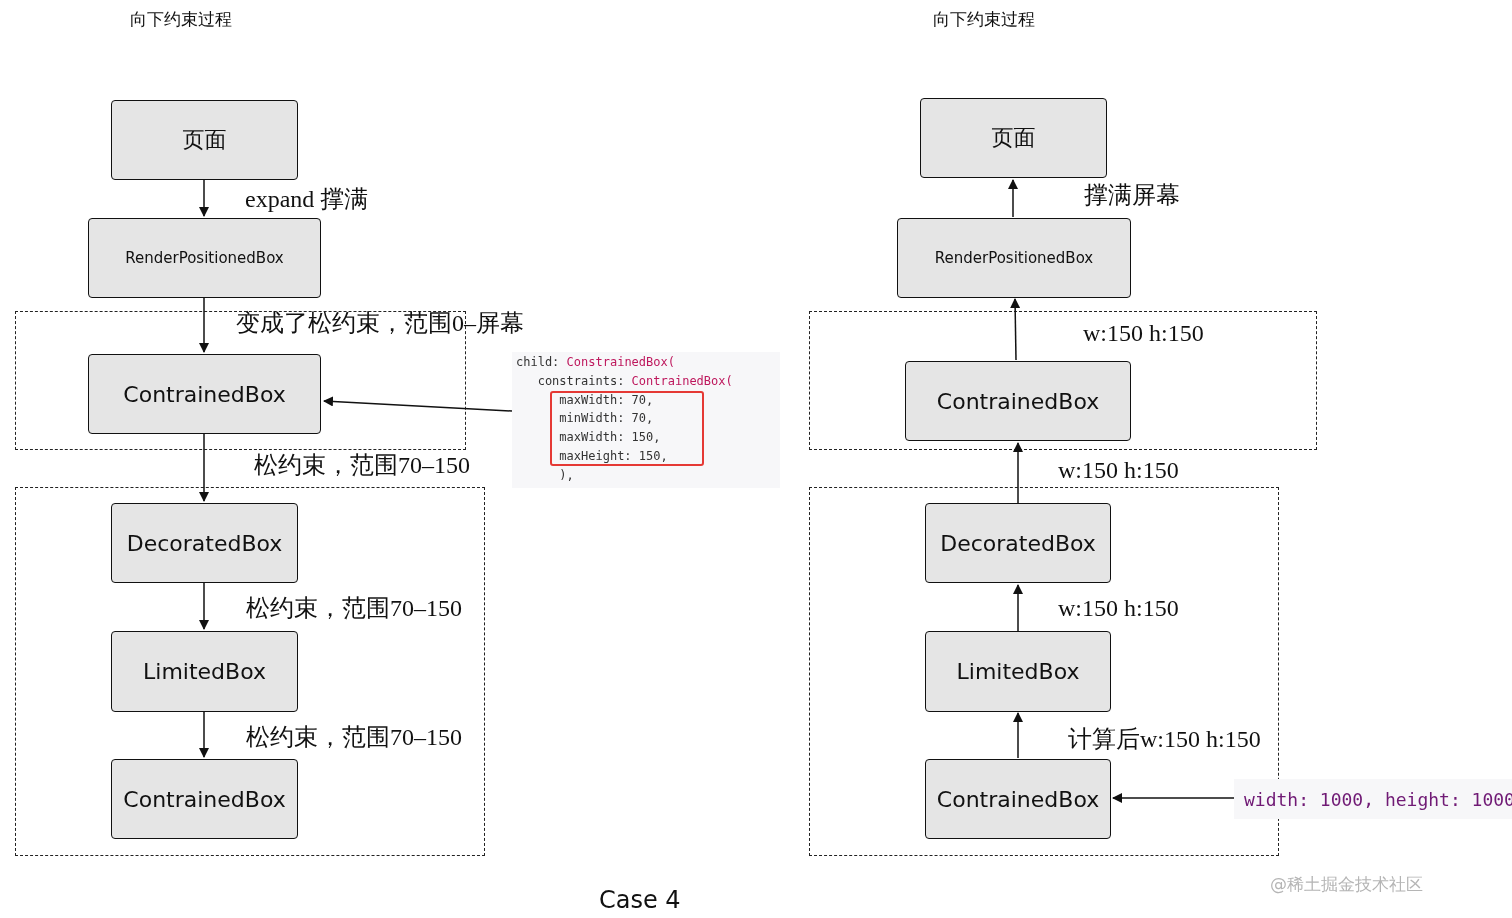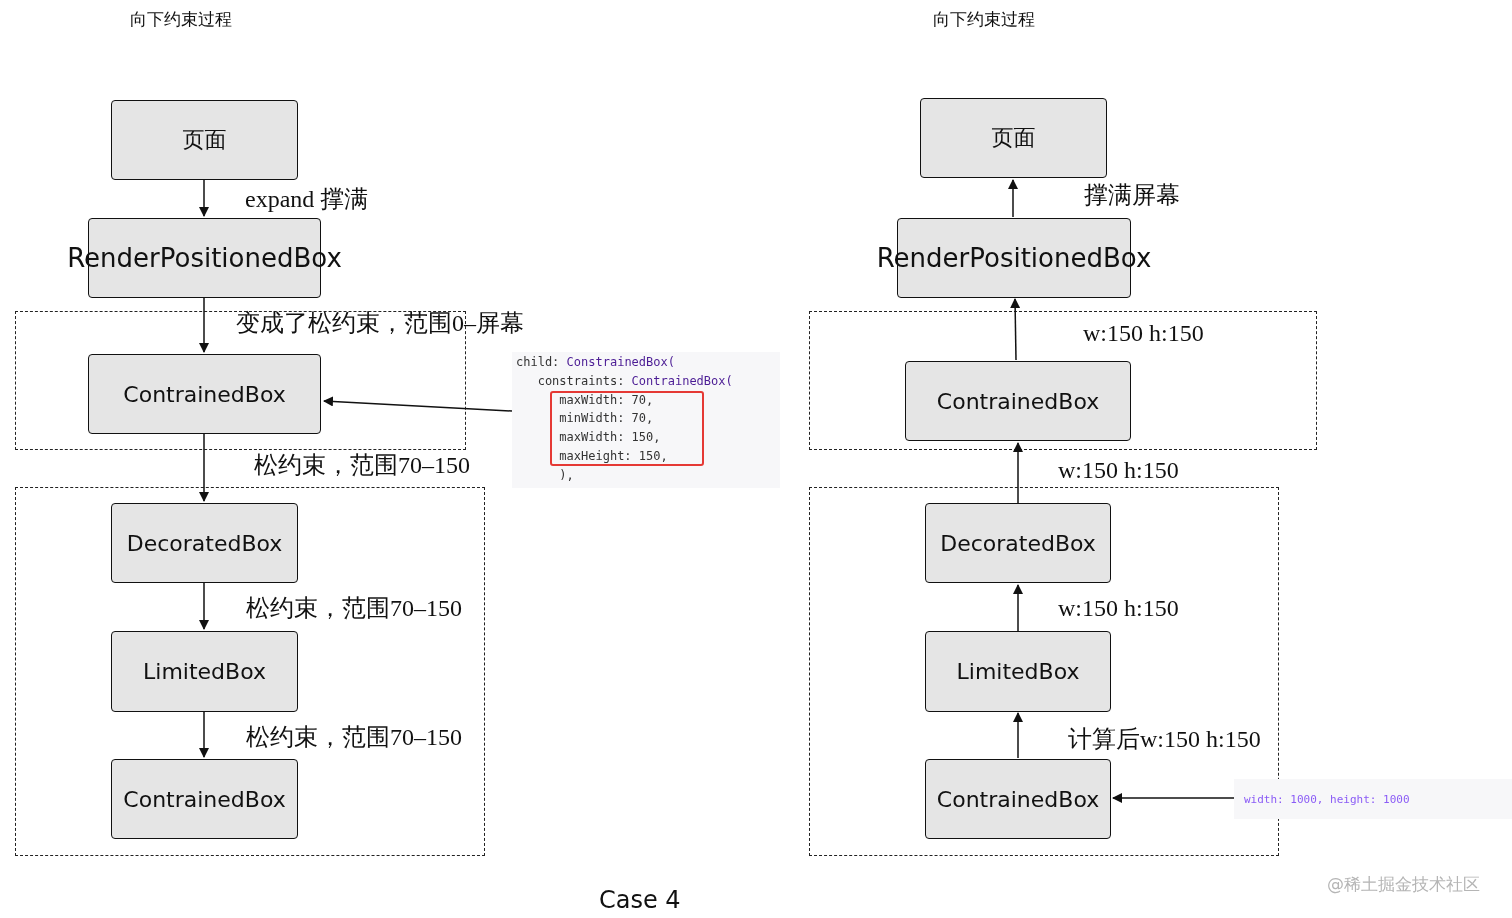--- a/index.html
+++ b/index.html
@@ -3,31 +3,31 @@
 <meta charset="utf-8">
 <style>
   html, body { margin: 0; padding: 0; background: #ffffff; }
   body { width: 1512px; height: 918px; position: relative; overflow: hidden;
          font-family: "DejaVu Sans", "Liberation Sans", sans-serif; color: #111; }
   .abs { position: absolute; }
   .title { font-size: 17px; white-space: nowrap; }
   .node { position: absolute; box-sizing: border-box; border: 1.5px solid #111; border-radius: 4px;
           background: #e5e5e5; display: flex; align-items: center; justify-content: center;
           font-size: 22px; white-space: nowrap; }
-  .node.small { font-size: 26px; }
+  .node.small { font-size: 15px; }
   .label { position: absolute; font-size: 24px; white-space: nowrap; line-height: 1; font-family: Liberation Serif, serif; }
   .dash { position: absolute; box-sizing: border-box; border: 1.5px dashed #222; }
   svg.lines { position: absolute; left: 0; top: 0; width: 1512px; height: 918px; pointer-events: none; }
   .code { position: absolute; background: #f7f7f9; font-family: "DejaVu Sans Mono", "Liberation Mono", monospace;
           font-size: 12px; color: #333; }
   .code .ln { position: absolute; white-space: pre; }
-  .kw { color: #4c1d95; }
+  .kw { color: #be185d; }
   .redbox { position: absolute; border: 2px solid #e53935; border-radius: 3px; box-sizing: border-box; }
   .code2 { position: absolute; background: #f7f7f9; font-family: "DejaVu Sans Mono", "Liberation Mono", monospace;
-           font-size: 11px; color: #8b5cf6; display: flex; align-items: center; padding-left: 10px; box-sizing: border-box; white-space: pre; }
+           font-size: 18px; color: #701a75; display: flex; align-items: center; padding-left: 10px; box-sizing: border-box; white-space: pre; }
   .caption { font-size: 24px; }
   .watermark { font-size: 17px; color: #b5b5b5; }
 </style>
 </head>
 <body>
 
 <div class="abs title" style="left:130px;top:8px;">向下约束过程</div>
 <div class="abs title" style="left:933px;top:8px;">向下约束过程</div>
 
 <div class="dash" style="left:15px;top:311px;width:451px;height:139px;"></div>
@@ -91,13 +91,13 @@
 
 <div class="label" style="left:1084px;top:183px;">撑满屏幕</div>
 <div class="label" style="left:1083px;top:321px;">w:150 h:150</div>
 <div class="label" style="left:1058px;top:458px;">w:150 h:150</div>
 <div class="label" style="left:1058px;top:596px;">w:150 h:150</div>
 <div class="label" style="left:1068px;top:727px;">计算后w:150 h:150</div>
 
 <div class="code2" style="left:1234px;top:779px;width:278px;height:40px;">width: 1000, height: 1000</div>
 
 <div class="abs caption" style="left:599px;top:886px;">Case 4</div>
-<div class="abs watermark" style="left:1327px;top:873px;">@稀土掘金技术社区</div>
+<div class="abs watermark" style="left:1270px;top:873px;">@稀土掘金技术社区</div>
 
 </body></html>

